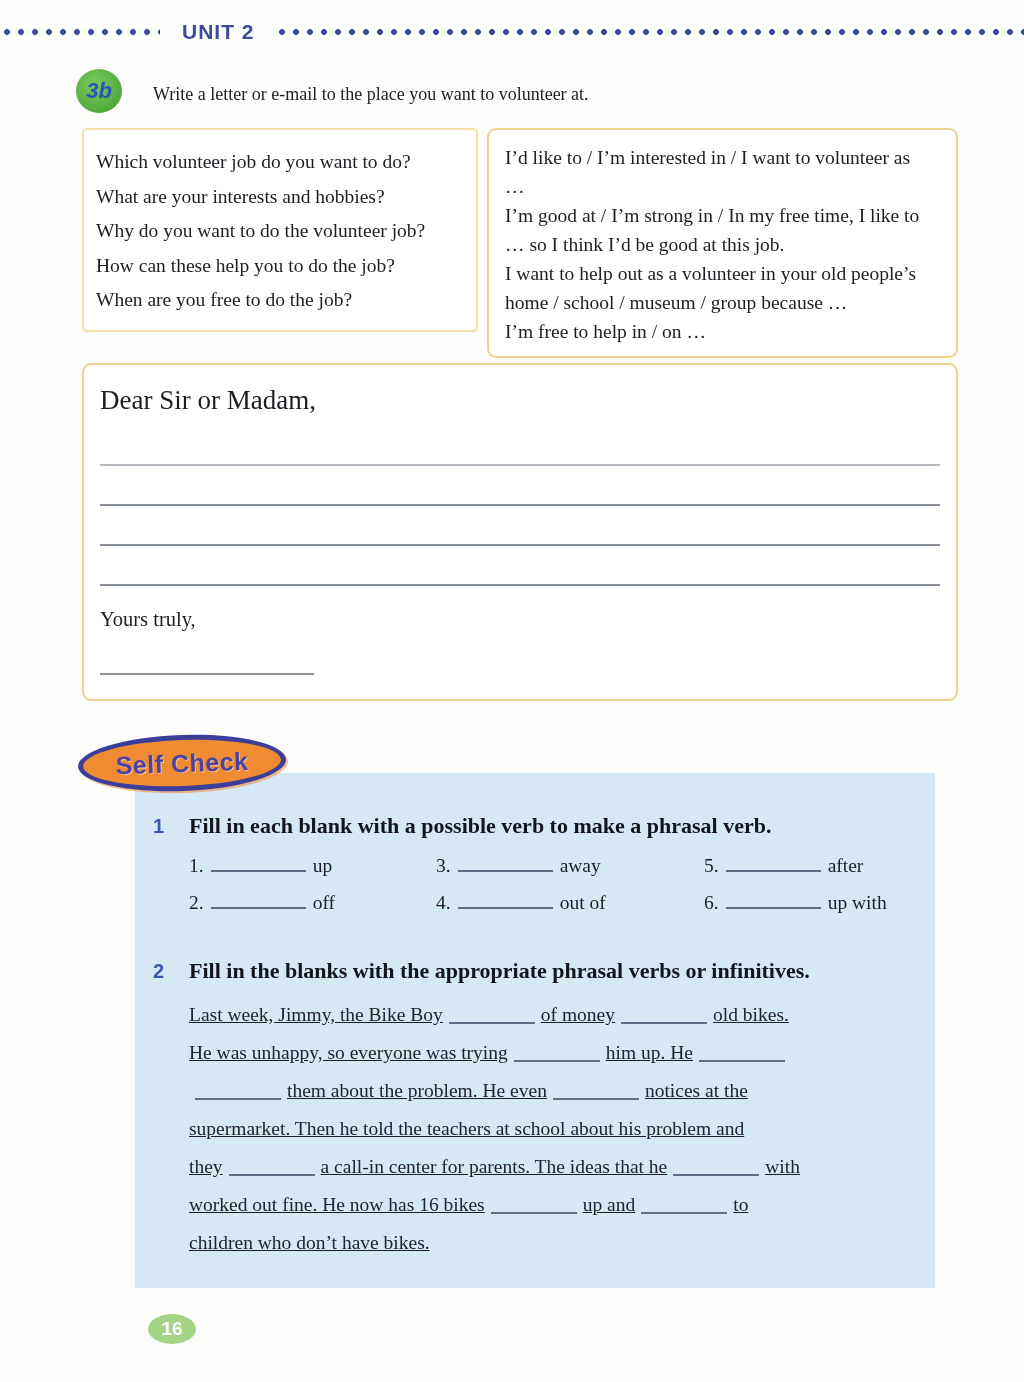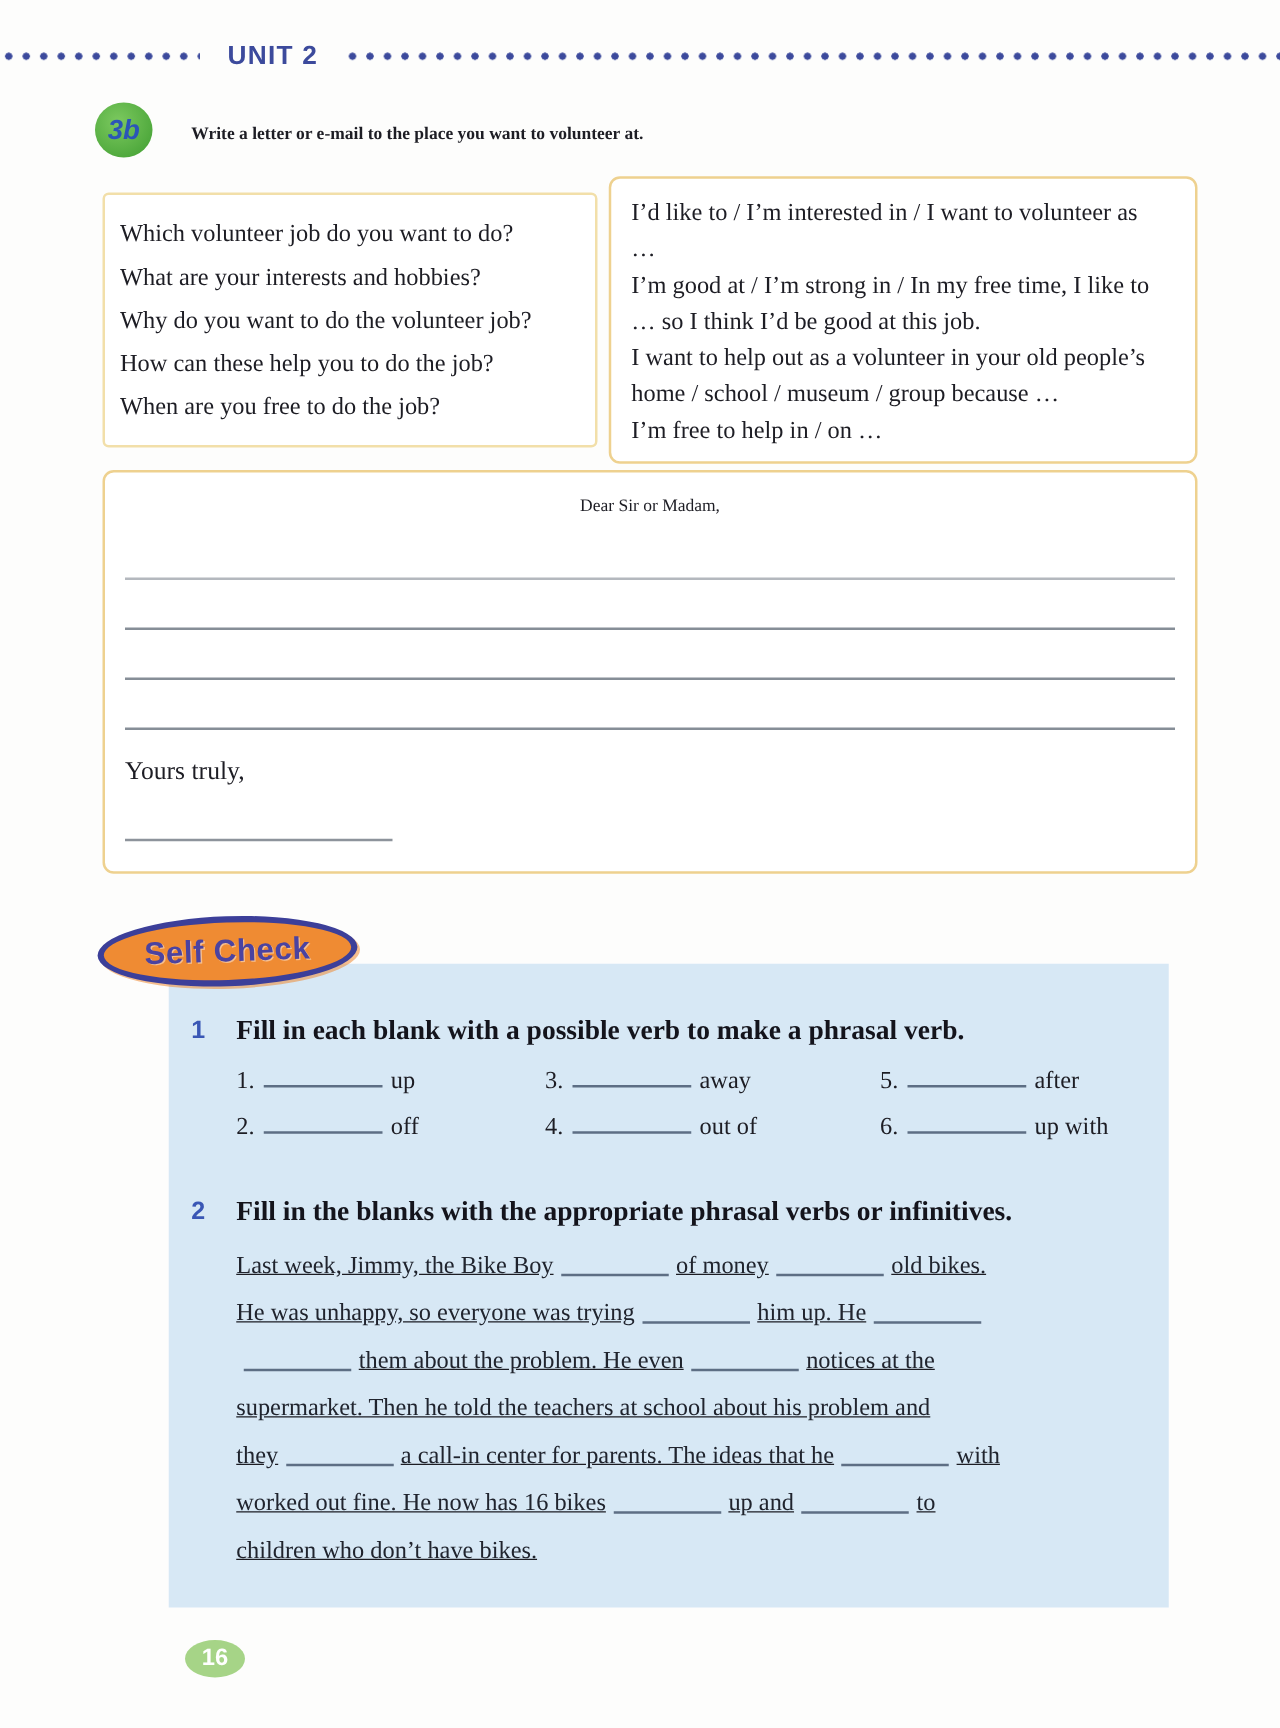--- a/index.html
+++ b/index.html
@@ -7,21 +7,21 @@
   body {
     height: 1382px;
     background: #fdfdfc;
     font-family: "Liberation Serif", serif;
     color: #1d1d24;
     overflow: hidden;
     position: relative;
   }
   
   .unit-header {
-    margin-top: 34px;
+    margin-top: 21px;
     display: flex;
     align-items: center;
     height: 22px;
   }
   .dots {
     height: 8px;
     background-image: radial-gradient(circle, #3c4a9c 2.7px, rgba(60,74,156,0) 3.1px);
     background-size: 14px 8px;
     background-repeat: repeat-x;
     background-position: left center;
@@ -49,29 +49,29 @@
     border-radius: 50%;
     background: radial-gradient(circle at 40% 35%, #7cc95f, #4ea83c 75%);
     color: #2b55b8;
     font-family: "Liberation Sans", sans-serif;
     font-weight: 800; font-style: italic;
     font-size: 22px;
     display: flex; align-items: center; justify-content: center;
   }
   .activity-title {
     margin: 7px 0 0 31px;
-    font-weight: 700;
-    font-size: 14px;
+    font-weight: 400;
+    font-size: 18px;
   }
   
   .boxes-row {
     margin: 15px 66px 0 82px;
     display: flex;
     gap: 9px;
-    align-items: center;
+    align-items: flex-start;
   }
   .question-box {
     flex: none;
     width: 396px;
     background: #fff;
     border: 2px solid #f2dfa9;
     border-radius: 5px;
     padding: 15px 10px 12px 12px;
     font-size: 19.5px;
     line-height: 34.5px;
@@ -86,21 +86,21 @@
     line-height: 29px;
   }
   
   .letter-box {
     margin: 5px 66px 0 82px;
     background: #fff;
     border: 2px solid #eed18f;
     border-radius: 9px;
     padding: 20px 16px 24px;
   }
-  .salutation { font-size: 14px; text-align: center; }
+  .salutation { font-size: 27px; }
   .ruled-lines { margin-top: 10px; }
   .letter-line {
     height: 40px;
     border-bottom: 2px solid #868e97;
   }
   .letter-line:first-child { border-bottom-color: #b4b8be; }
   .closing { margin-top: 22px; font-size: 20.5px; }
   .signature-line {
     margin-top: 12px;
     width: 214px;

